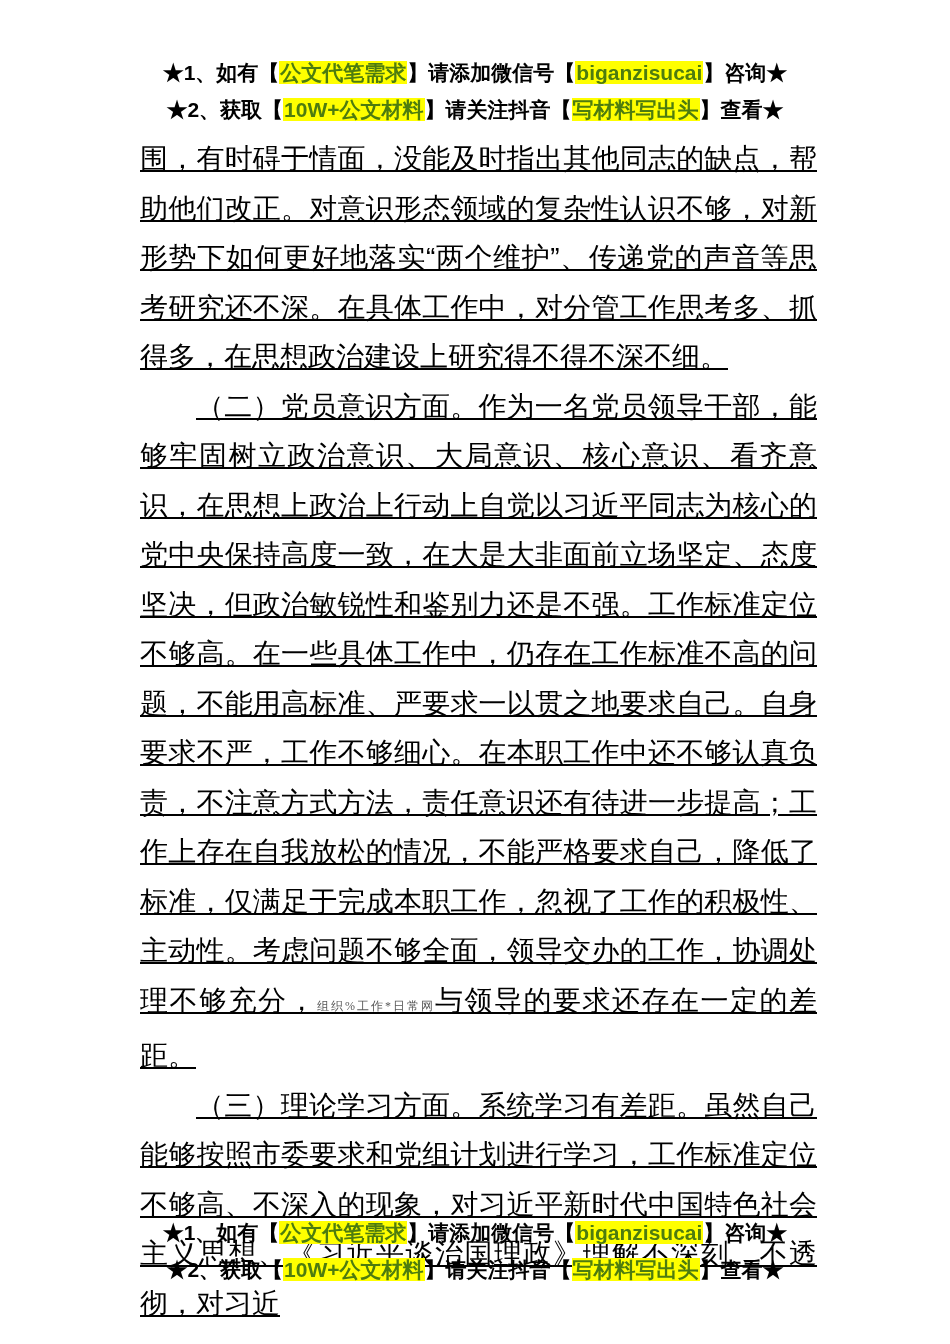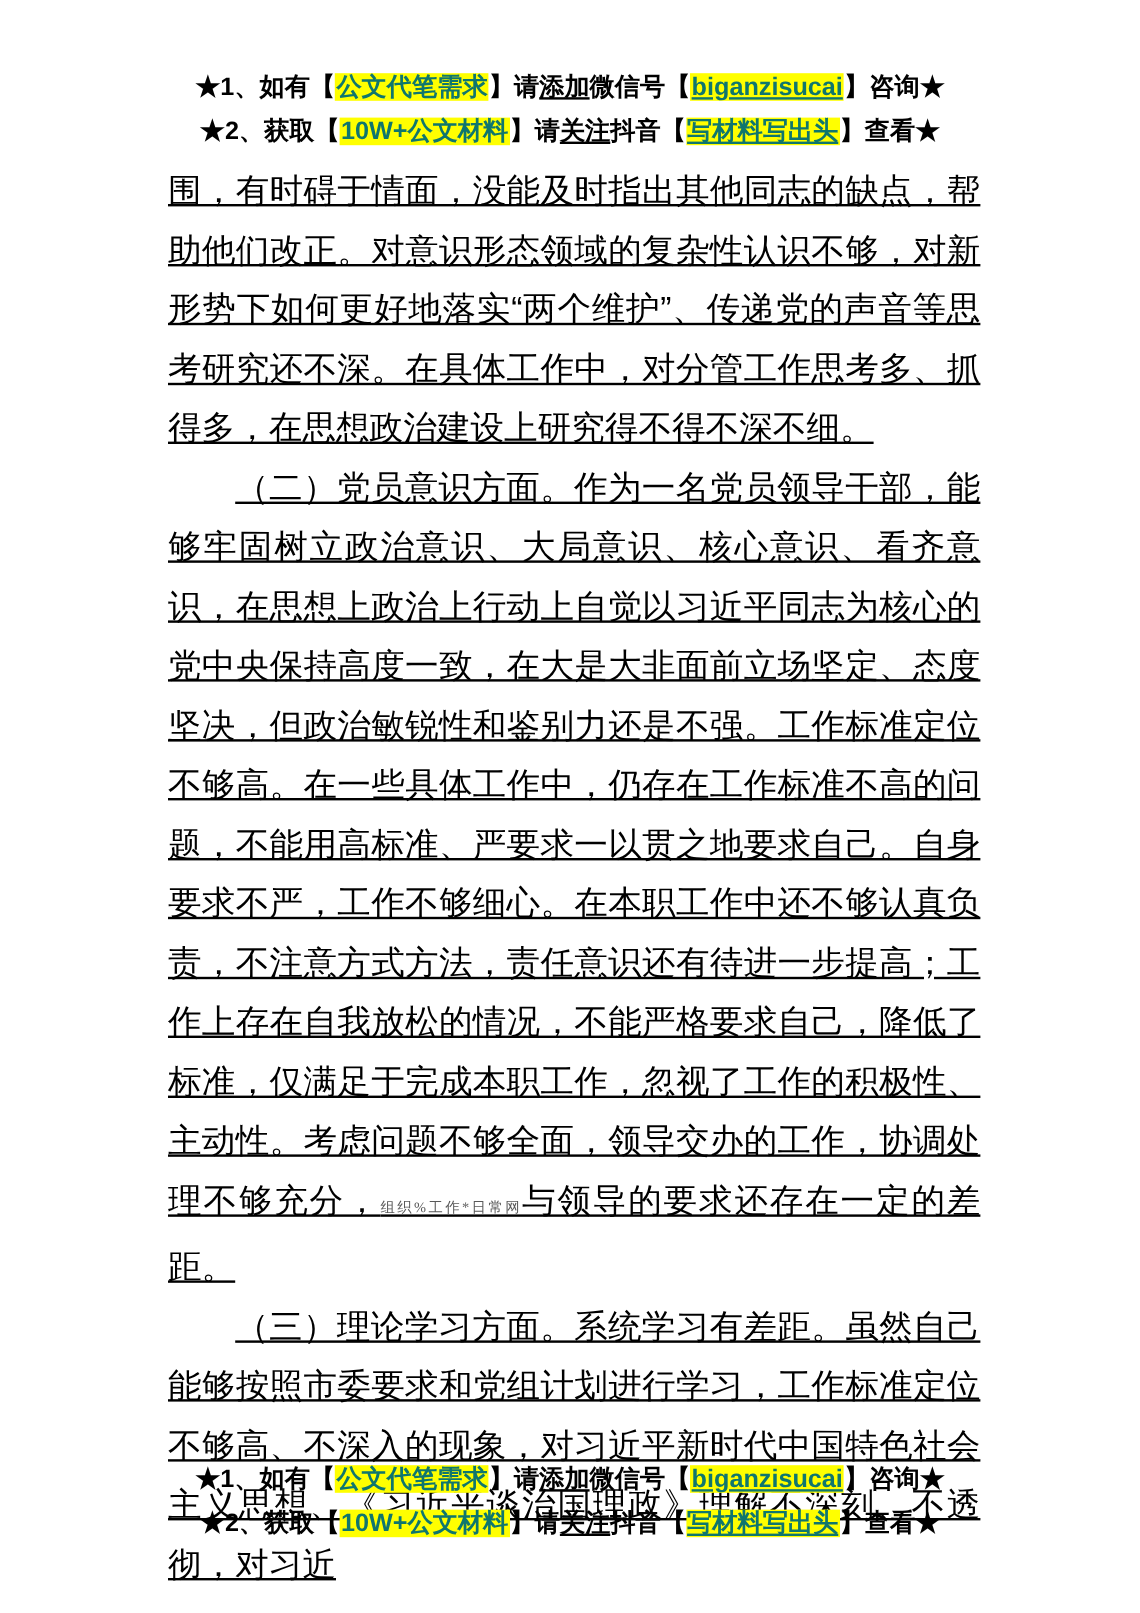--- a/index.html
+++ b/index.html
@@ -23,25 +23,25 @@
     color: #000000;
     white-space: nowrap;
   }
   .promo-header { padding-top: 54px; }
   .promo-footer {
     position: absolute;
     left: 0; right: 0;
     bottom: 56px;
   }
   .hl {
-    color: #0f766e;
+    color: #4d7c0f;
     background: #ffff00;
     padding: 0 1px;
   }
-  .ul { text-decoration: underline; }
+  .ul { }
   
   .doc-body {
     margin: 6px 133px 0 140px;
     font-size: 28px;
     line-height: 49.5px;
     text-align: justify;
     text-align-last: left;
     color: #000000;
   }
   .doc-body p { margin: 0; padding: 0; text-decoration: underline; }

